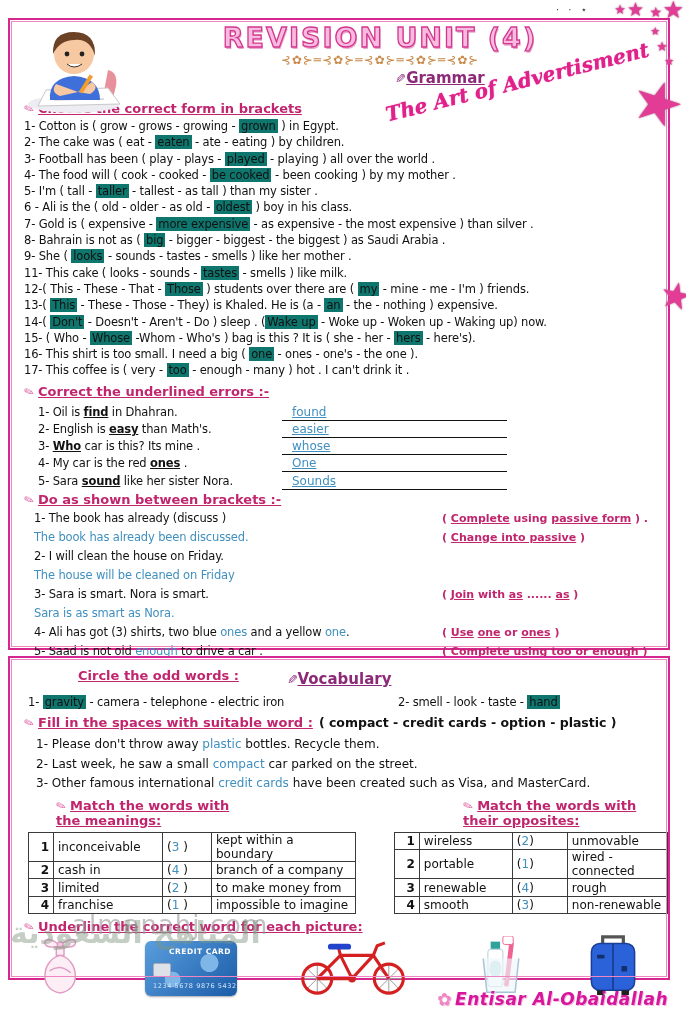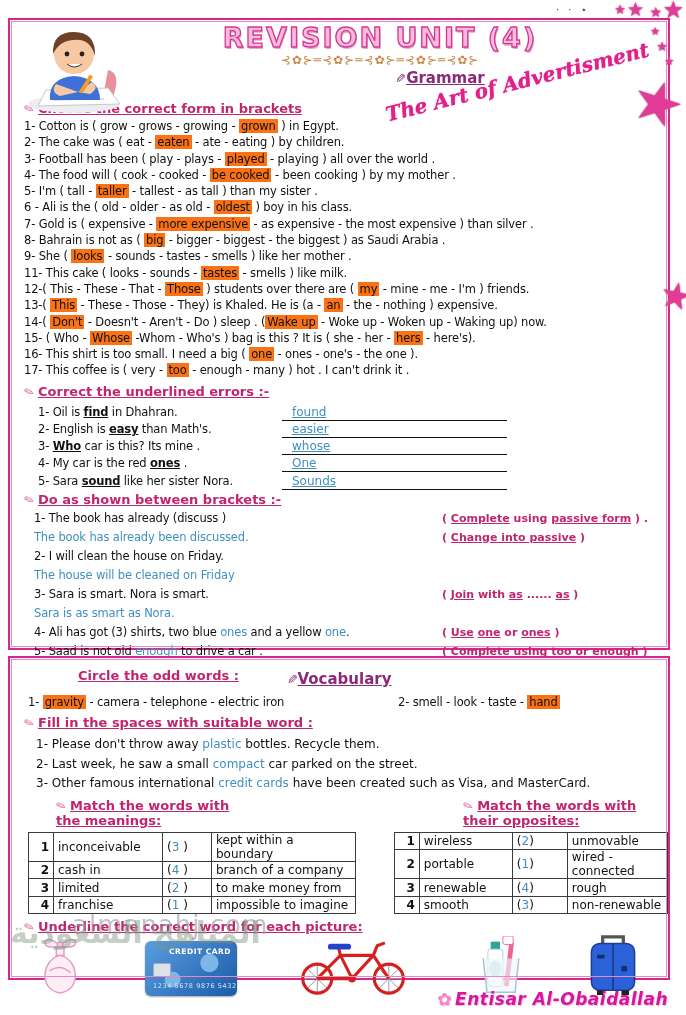--- a/index.html
+++ b/index.html
@@ -27,21 +27,21 @@
        font-size:20px;color:#e0218a;text-shadow:0 0 1px #e0218a;white-space:nowrap;}
 
   
   .h-crimson{color:#c0256e;font-weight:bold;font-size:13px;margin:5px 0 2px 14px;}
   .h-crimson .htext{text-decoration:underline;}
   .pencil{color:#e06aa8;font-size:12px;margin-right:4px;display:inline-block;transform:rotate(-20deg);}
 
   
   .choose-list{margin:1px 4px 0 14px;}
   .line{font-size:11.5px;line-height:16.3px;white-space:nowrap;overflow:hidden;letter-spacing:-0.15px;}
-  .s-h{background:#f97316;padding:0 2px;}
+  .s-h{background:#0f766e;padding:0 2px;}
   .s-u{font-weight:bold;text-decoration:underline;}
   .s-b{color:#3f8fbf;}
   .s-bu{color:#3f8fbf;text-decoration:underline;}
   .s-nu{text-decoration:underline;}
 
   
   .correct-list{margin:2px 0 0 28px;}
   .crow{display:flex;align-items:baseline;height:17.2px;}
   .cq{width:238px;}
   .ans-line{width:215px;border-bottom:1.6px solid #111;margin-left:6px;padding-left:10px;}
@@ -248,20 +248,21 @@
       </div>
       <div class="h-crimson circle-head"><span class="htext">Circle the odd words :</span></div>
     </div>
     <div class="odd-row">
         <div class="line odd-item"><span>1- </span><span class="s-h">gravity</span><span> - camera  - telephone   - electric iron</span></div>
         <div class="line odd-item"><span>2-  smell - look  -  taste - </span><span class="s-h">hand</span></div>
       </div>
 
     <div class="fill-head-row">
       <div class="h-crimson"><span class="pencil">✎</span><span class="htext">Fill  in the spaces with suitable word :</span></div>
+      <span class="bank">( compact - credit cards - option - plastic )</span>
     </div>
     <div class="fill-list">
         <div class="line"><span>1-  Please don't throw away </span><span class="s-b">plastic</span><span> bottles. Recycle them.</span></div>
         <div class="line"><span>2-  Last week, he saw a small </span><span class="s-b">compact</span><span> car parked on the street.</span></div>
         <div class="line"><span>3-  Other famous international </span><span class="s-b">credit cards</span><span> have been created such as Visa, and MasterCard.</span></div>
       </div>
 
     <div class="match-row">
       <div class="h-crimson"><span class="pencil">✎</span><span class="htext">Match the words with the meanings:</span></div>
       <div class="h-crimson h2"><span class="pencil">✎</span><span class="htext">Match the words with their opposites:</span></div>

